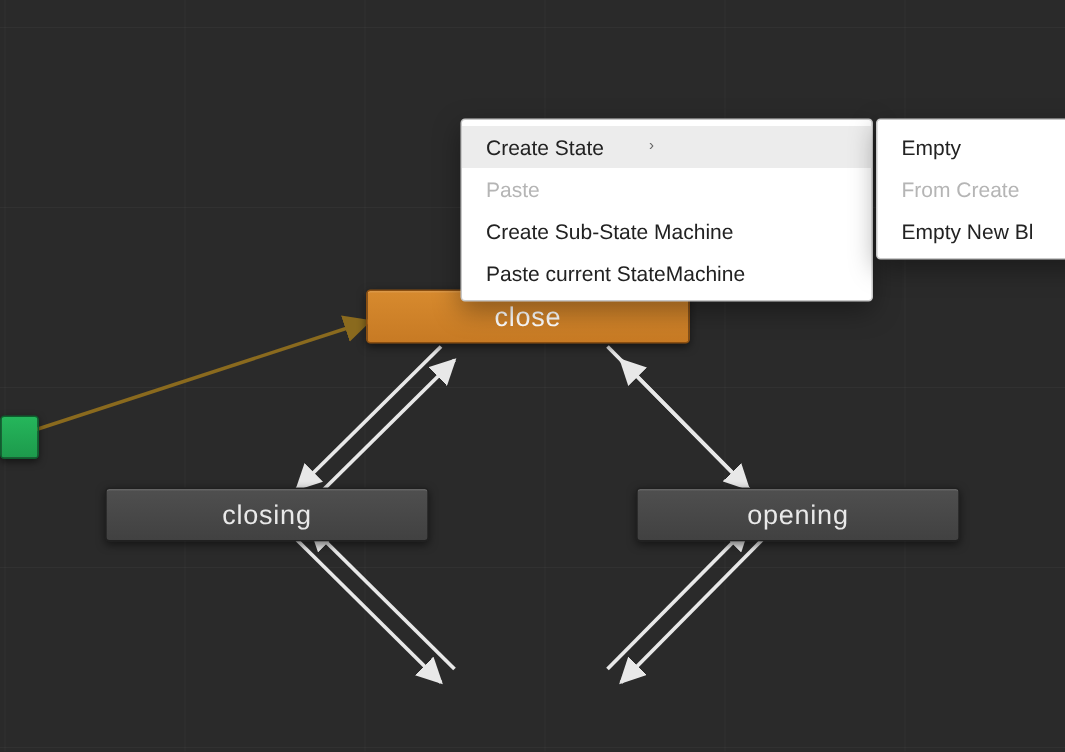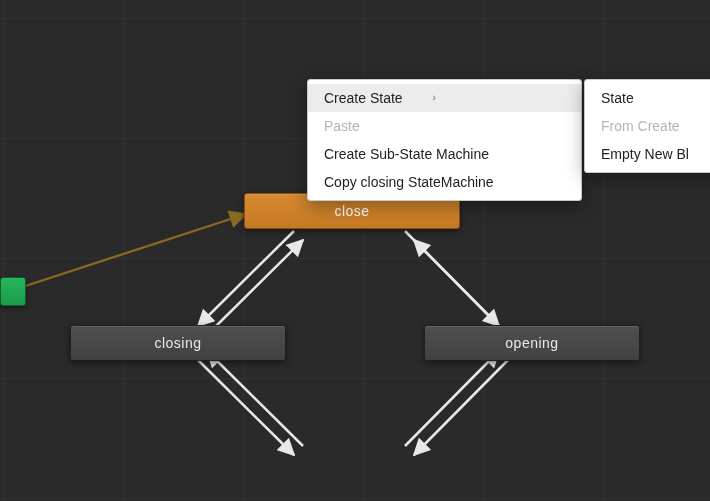--- a/index.html
+++ b/index.html
@@ -21,21 +21,21 @@
       linear-gradient(to bottom, rgba(255,255,255,0.03) 1px, transparent 1px);
     background-size: 120px 120px;
     background-position: 3px 18px;
   }
   .node {
     position: absolute;
     width: 214px;
     height: 34px;
     line-height: 34px;
     text-align: center;
-    font-size: 14px;
+    font-size: 18px;
     border-radius: 3px;
     box-shadow: 0 2px 6px rgba(0,0,0,0.5), inset 0 1px 0 rgba(255,255,255,0.12);
     color: #e9e9e9;
     letter-spacing: 0.5px;
   }
   .node.gray {
     background: linear-gradient(#4f4f4f, #414141);
     border: 1px solid #202020;
   }
   .node.orange {
@@ -137,27 +137,27 @@
       <span>Create State</span>
       <span class="submenu-arrow">›</span>
     </div>
     <div class="item disabled">
       <span>Paste</span>
     </div>
     <div class="item">
       <span>Create Sub-State Machine</span>
     </div>
     <div class="item">
-      <span>Copy closing StateMachine</span>
+      <span>Paste current StateMachine</span>
     </div>
   </div>
 
   <div id="menu-sub" class="menu">
     <div class="item">
-      <span>State</span>
+      <span>Empty</span>
     </div>
     <div class="item disabled">
       <span>From Create</span>
     </div>
     <div class="item">
       <span>Empty New Bl</span>
     </div>
   </div>
 
 </div>

